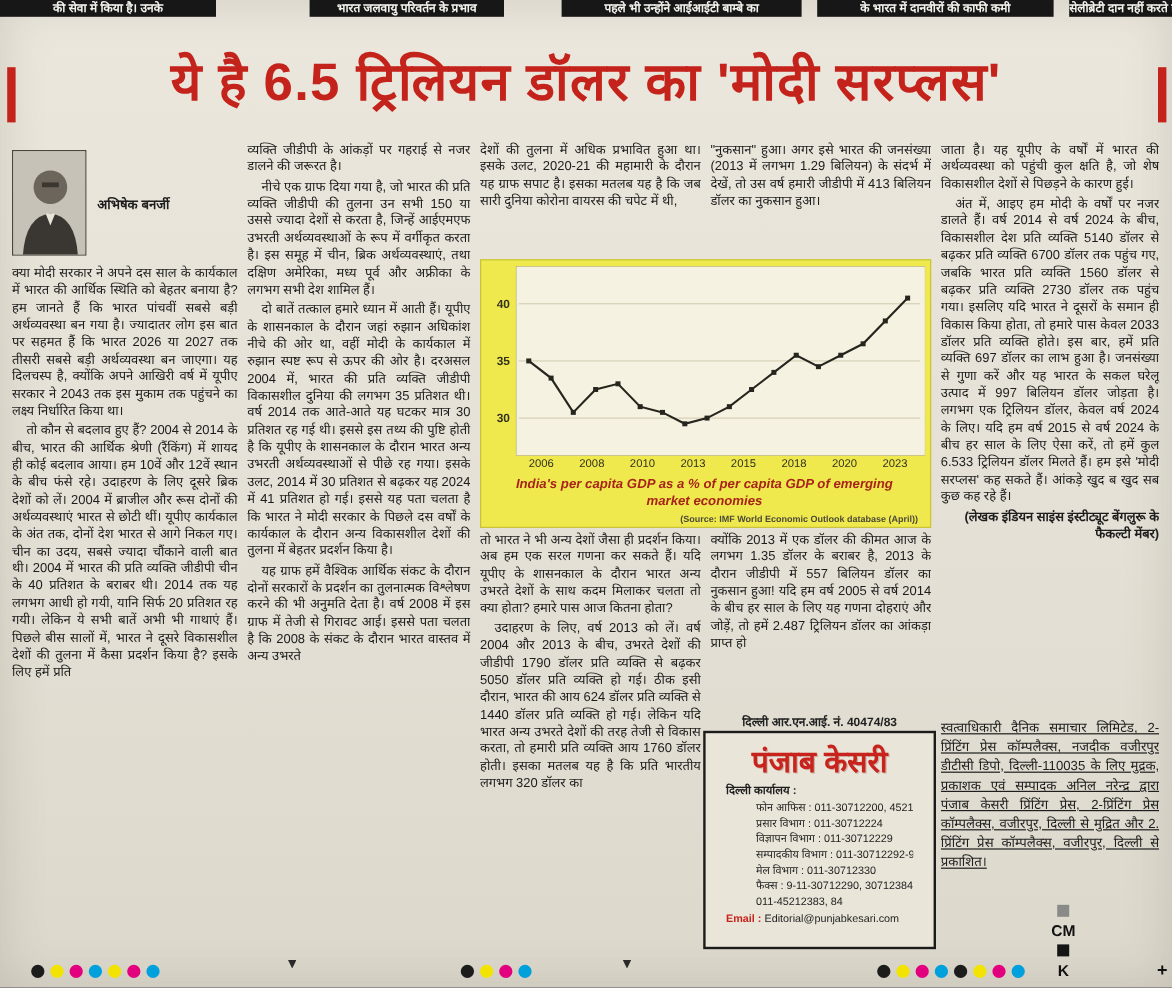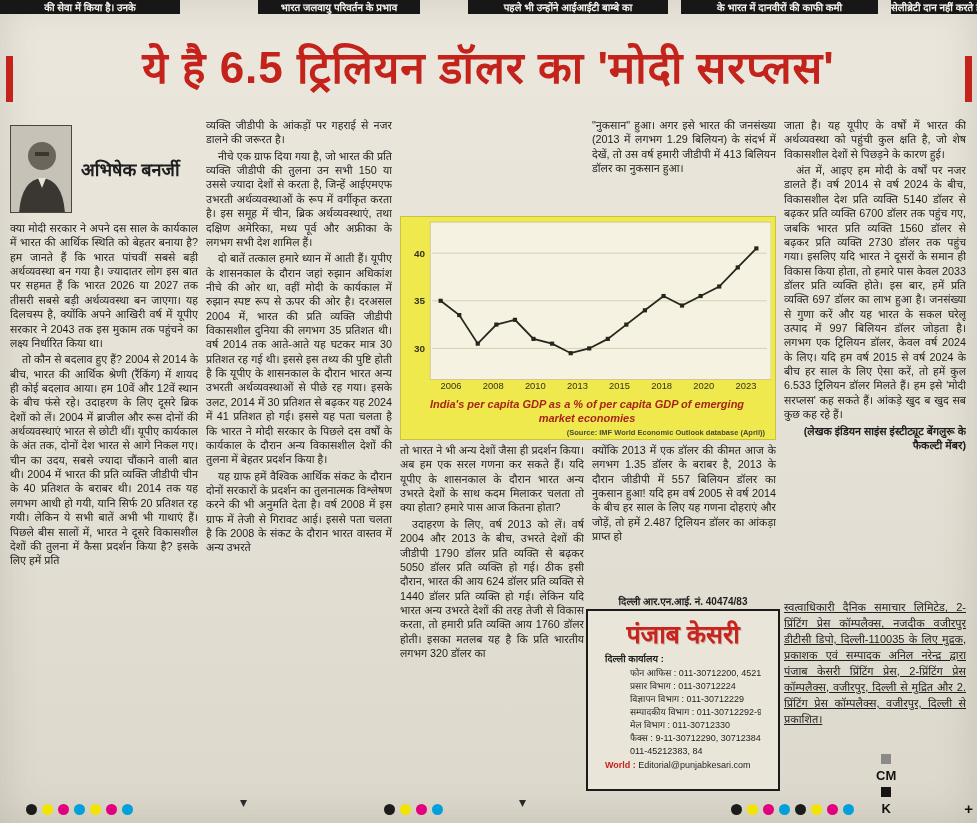--- a/index.html
+++ b/index.html
@@ -41,21 +41,21 @@
   .col3-bot  { left:400px; top:443px; width:184px; height:348px; }
   .col4-bot  { left:592px; top:443px; width:184px; height:148px; }
   .col5-text { left:784px; top:118px; width:182px; height:456px; }
   .credit { font-weight:bold; text-align:right; margin-top:4px; }
 
   
   .author { position:absolute; left:10px; top:120px; width:188px; height:98px;
             display:flex; align-items:center; }
   .author-photo { width:62px; height:88px; border:1px solid #4a463e; flex:0 0 auto;
                   background:linear-gradient(180deg,#d8d5cc,#b9b5aa); overflow:hidden; }
-  .author-name { margin-left:9px; font-weight:bold; font-size:18px; }
+  .author-name { margin-left:9px; font-weight:bold; font-size:11px; }
 
   
   .chart-panel { position:absolute; left:400px; top:216px; width:376px; height:224px;
                  background:#efe94d; border:1px solid #c9c23a; padding:2px 4px 2px 2px; }
   .chart-svg { display:block; width:100%; height:176px; }
   .chart-caption { font-size:11px; font-weight:bold; font-style:italic; color:#a8241a;
                    text-align:center; line-height:1.25; padding:3px 8px 0 8px; }
   .chart-source { font-size:7.5px; color:#4c4a3a; text-align:right; padding:2px 6px 0 0;font-weight:bold; }
 
   
@@ -120,20 +120,23 @@
     <p>तो कौन से बदलाव हुए हैं? 2004 से 2014 के बीच, भारत की आर्थिक श्रेणी (रैंकिंग) में शायद ही कोई बदलाव आया। हम 10वें और 12वें स्थान के बीच फंसे रहे। उदाहरण के लिए दूसरे ब्रिक देशों को लें। 2004 में ब्राजील और रूस दोनों की अर्थव्यवस्थाएं भारत से छोटी थीं। यूपीए कार्यकाल के अंत तक, दोनों देश भारत से आगे निकल गए। चीन का उदय, सबसे ज्यादा चौंकाने वाली बात थी। 2004 में भारत की प्रति व्यक्ति जीडीपी चीन के 40 प्रतिशत के बराबर थी। 2014 तक यह लगभग आधी हो गयी, यानि सिर्फ 20 प्रतिशत रह गयी। लेकिन ये सभी बातें अभी भी गाथाएं हैं। पिछले बीस सालों में, भारत ने दूसरे विकासशील देशों की तुलना में कैसा प्रदर्शन किया है? इसके लिए हमें प्रति</p>
   </div>
 
   <div class="tblock col2-text">
     <p>व्यक्ति जीडीपी के आंकड़ों पर गहराई से नजर डालने की जरूरत है।</p>
     <p>नीचे एक ग्राफ दिया गया है, जो भारत की प्रति व्यक्ति जीडीपी की तुलना उन सभी 150 या उससे ज्यादा देशों से करता है, जिन्हें आईएमएफ उभरती अर्थव्यवस्थाओं के रूप में वर्गीकृत करता है। इस समूह में चीन, ब्रिक अर्थव्यवस्थाएं, तथा दक्षिण अमेरिका, मध्य पूर्व और अफ्रीका के लगभग सभी देश शामिल हैं।</p>
     <p>दो बातें तत्काल हमारे ध्यान में आती हैं। यूपीए के शासनकाल के दौरान जहां रुझान अधिकांश नीचे की ओर था, वहीं मोदी के कार्यकाल में रुझान स्पष्ट रूप से ऊपर की ओर है। दरअसल 2004 में, भारत की प्रति व्यक्ति जीडीपी विकासशील दुनिया की लगभग 35 प्रतिशत थी। वर्ष 2014 तक आते-आते यह घटकर मात्र 30 प्रतिशत रह गई थी। इससे इस तथ्य की पुष्टि होती है कि यूपीए के शासनकाल के दौरान भारत अन्य उभरती अर्थव्यवस्थाओं से पीछे रह गया। इसके उलट, 2014 में 30 प्रतिशत से बढ़कर यह 2024 में 41 प्रतिशत हो गई। इससे यह पता चलता है कि भारत ने मोदी सरकार के पिछले दस वर्षों के कार्यकाल के दौरान अन्य विकासशील देशों की तुलना में बेहतर प्रदर्शन किया है।</p>
     <p>यह ग्राफ हमें वैश्विक आर्थिक संकट के दौरान दोनों सरकारों के प्रदर्शन का तुलनात्मक विश्लेषण करने की भी अनुमति देता है। वर्ष 2008 में इस ग्राफ में तेजी से गिरावट आई। इससे पता चलता है कि 2008 के संकट के दौरान भारत वास्तव में अन्य उभरते</p>
   </div>
 
+  <div class="tblock col3-top">
+    <p>देशों की तुलना में अधिक प्रभावित हुआ था। इसके उलट, 2020-21 की महामारी के दौरान यह ग्राफ सपाट है। इसका मतलब यह है कि जब सारी दुनिया कोरोना वायरस की चपेट में थी,</p>
+  </div>
 
   <div class="tblock col4-top">
     <p>"नुकसान" हुआ। अगर इसे भारत की जनसंख्या (2013 में लगभग 1.29 बिलियन) के संदर्भ में देखें, तो उस वर्ष हमारी जीडीपी में 413 बिलियन डॉलर का नुकसान हुआ।</p>
   </div>
 
   <div class="chart-panel">
     <svg class="chart-svg" viewBox="0 0 352 170" preserveAspectRatio="none">
         <rect x="26" y="3" width="326" height="152" fill="#f6f2e1" stroke="#bdb78f" stroke-width="0.6"></rect>
         <line x1="28" y1="125" x2="348" y2="125" stroke="#c9c3a4" stroke-width="0.7"></line>
         <text x="21" y="128.5" text-anchor="end" font-size="9.5" fill="#33321f" font-weight="bold">30</text>
@@ -195,21 +198,21 @@
     <div class="kesari-lines">
         <div>फोन आफिस : 011-30712200, 45212200,</div>
         <div>प्रसार विभाग : 011-30712224</div>
         <div>विज्ञापन विभाग : 011-30712229</div>
         <div>सम्पादकीय विभाग : 011-30712292-93</div>
         <div>मेल विभाग : 011-30712330</div>
         <div>फैक्स : 9-11-30712290, 30712384,</div>
         <div>011-45212383, 84</div>
       </div>
     <div class="kesari-email">
-      <span class="email-label">World :</span>
+      <span class="email-label">Email :</span>
       <span>Editorial@punjabkesari.com</span>
     </div>
   </div>
 
   <div class="imprint">स्वत्वाधिकारी दैनिक समाचार लिमिटेड, 2-प्रिंटिंग प्रेस कॉम्पलैक्स, नजदीक वजीरपुर डीटीसी डिपो, दिल्ली-110035 के लिए मुद्रक, प्रकाशक एवं सम्पादक अनिल नरेन्द्र द्वारा पंजाब केसरी प्रिंटिंग प्रेस, 2-प्रिंटिंग प्रेस कॉम्पलैक्स, वजीरपुर, दिल्ली से मुद्रित और 2. प्रिंटिंग प्रेस कॉम्पलैक्स, वजीरपुर, दिल्ली से प्रकाशित।</div>
 
   <div class="footer-bar">
     <span class="reg-tick rt1"></span>
     <span class="reg-tick rt2"></span>
     <div class="dot-group dg1">

